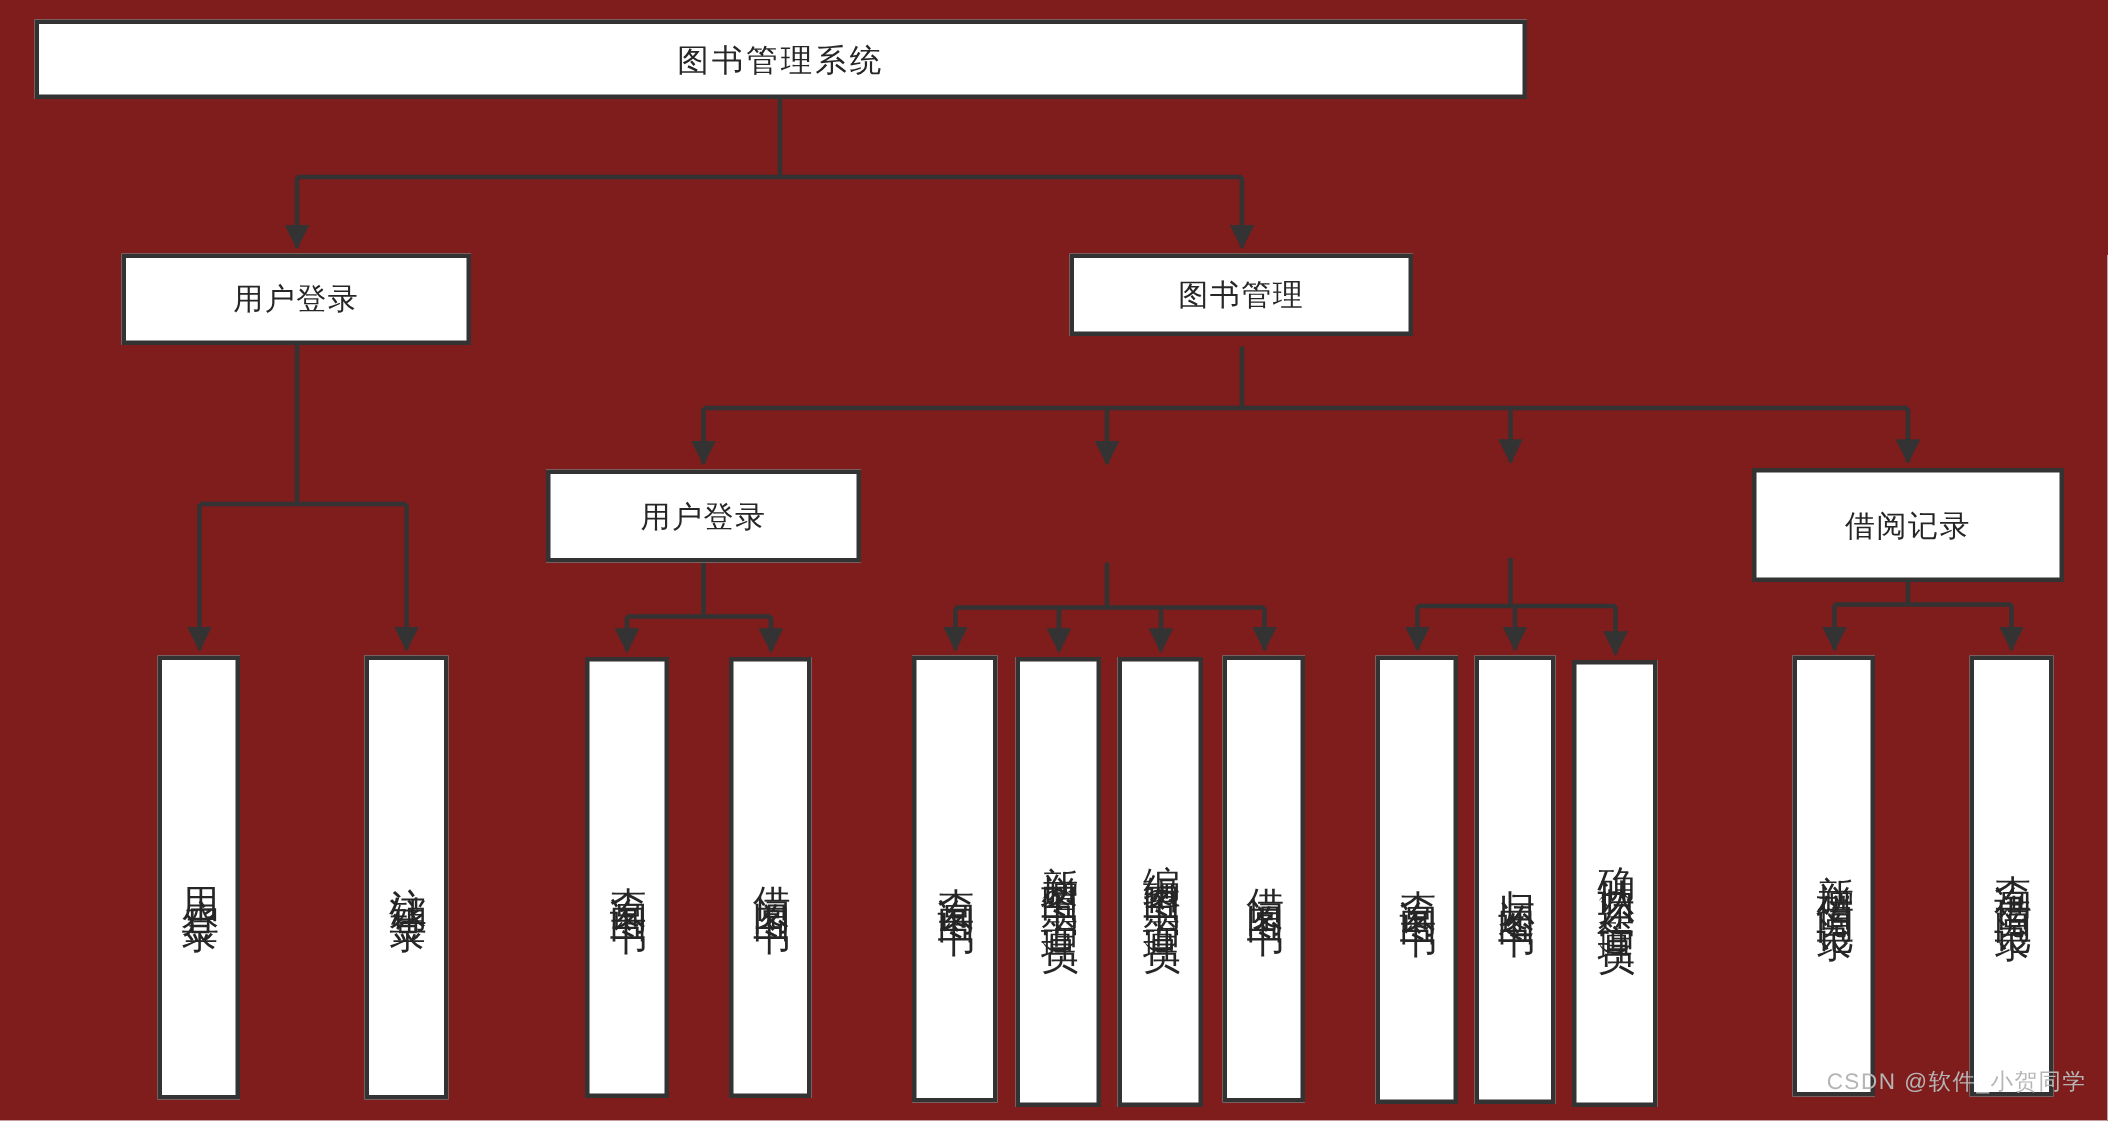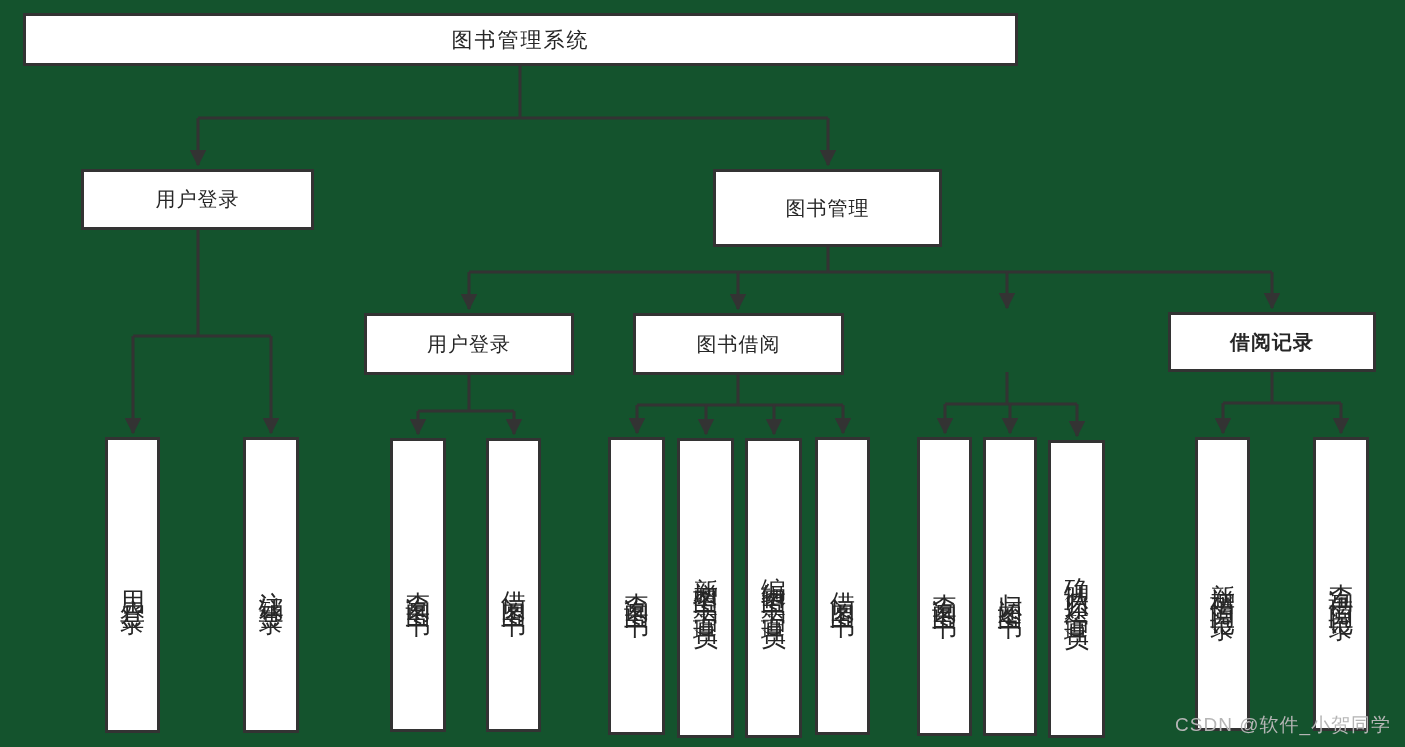--- a/index.html
+++ b/index.html
@@ -1,17 +1,17 @@
 <!DOCTYPE html>
 <html><head>
 <meta charset="utf-8">
 <style>
   html,body{margin:0;padding:0;background:#ffffff;}
   body{font-family:"Liberation Sans","DejaVu Sans",sans-serif;}
-  .stage{position:relative;width:1405px;height:747px;background:#14532d;overflow:hidden;}
+  .stage{position:relative;width:1405px;height:747px;background:#7f1d1d;overflow:hidden;}
   .connectors{position:absolute;left:0;top:0;width:1405px;height:747px;pointer-events:none;}
   .node{
     position:absolute;
     box-sizing:border-box;
     border:3px solid #333333;
     background:#ffffff;
     display:flex;
     align-items:center;
     justify-content:center;
     color:#262626;
@@ -23,21 +23,21 @@
     text-orientation:mixed;
     font-size:25px;
     letter-spacing:7px;
     line-height:1;
     white-space:nowrap;
   }
   .watermark{
     position:absolute;
     top:712px;
     right:14px;
-    font-size:19px;
+    font-size:15px;
     color:#b5b5b5;
     letter-spacing:1px;
     white-space:nowrap;
   }
 </style>
 </head>
 <body>
 
 <div class="stage">
 
@@ -77,31 +77,28 @@
     <path d="M1341 403 V433" stroke="#333333" stroke-width="3" fill="none" marker-end="url(#arrow)"></path>
   </svg>
 
   <div class="node root" style="left:23px;top:13px;width:995px;height:53px;">
     <span class="lbl">图书管理系统</span>
   </div>
 
   <div class="node" style="left:81px;top:169px;width:233px;height:61px;">
     <span class="lbl">用户登录</span>
   </div>
-  <div class="node" style="left:713px;top:169px;width:229px;height:78px;">
+  <div class="node" style="left:713px;top:169px;width:229px;height:55px;">
     <span class="lbl">图书管理</span>
   </div>
 
   <div class="node" style="left:364px;top:313px;width:210px;height:62px;">
     <span class="lbl">用户登录</span>
   </div>
-  <div class="node" style="left:633px;top:313px;width:211px;height:62px;">
-    <span class="lbl">图书借阅</span>
-  </div>
-  <div class="node" style="left:1168px;top:312px;width:208px;height:60px;font-weight:bold;">
+  <div class="node" style="left:1168px;top:312px;width:208px;height:76px;">
     <span class="lbl">借阅记录</span>
   </div>
 
   <div class="node v" style="left:105px;top:437px;width:55px;height:296px;">
     <span class="lbl">用户登录</span>
   </div>
   <div class="node v" style="left:243px;top:437px;width:56px;height:296px;">
     <span class="lbl">注销登录</span>
   </div>
 

